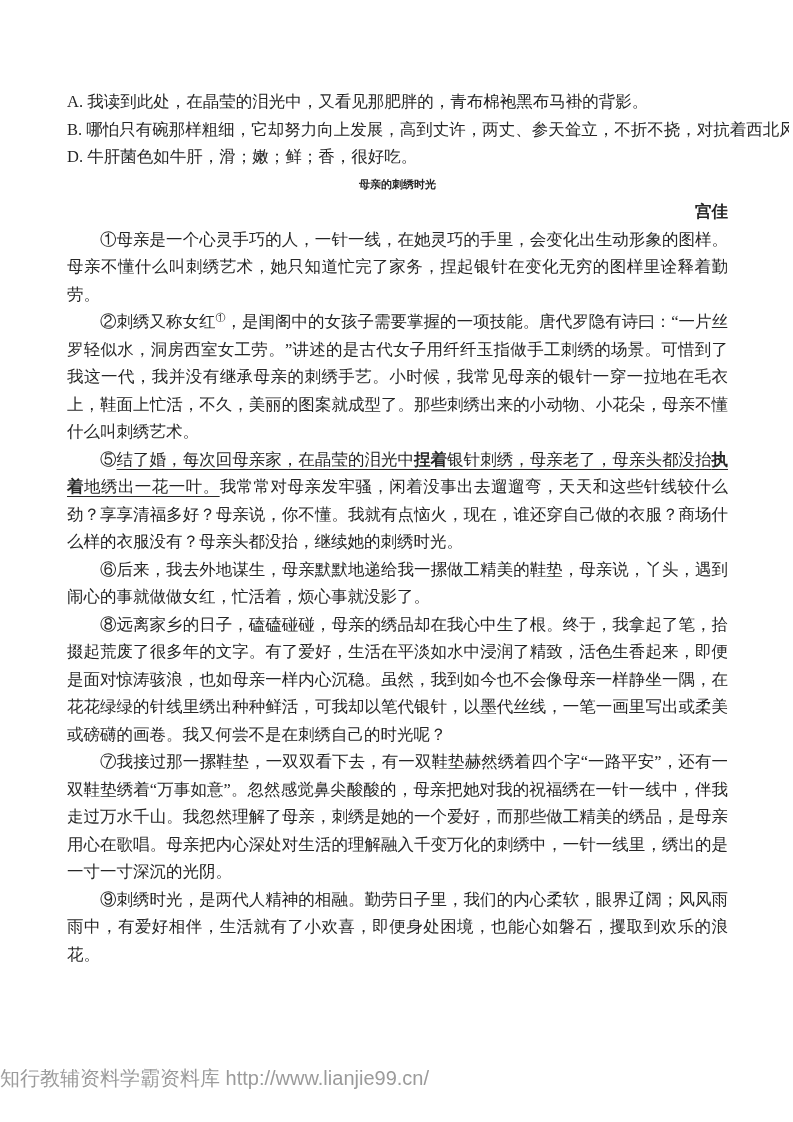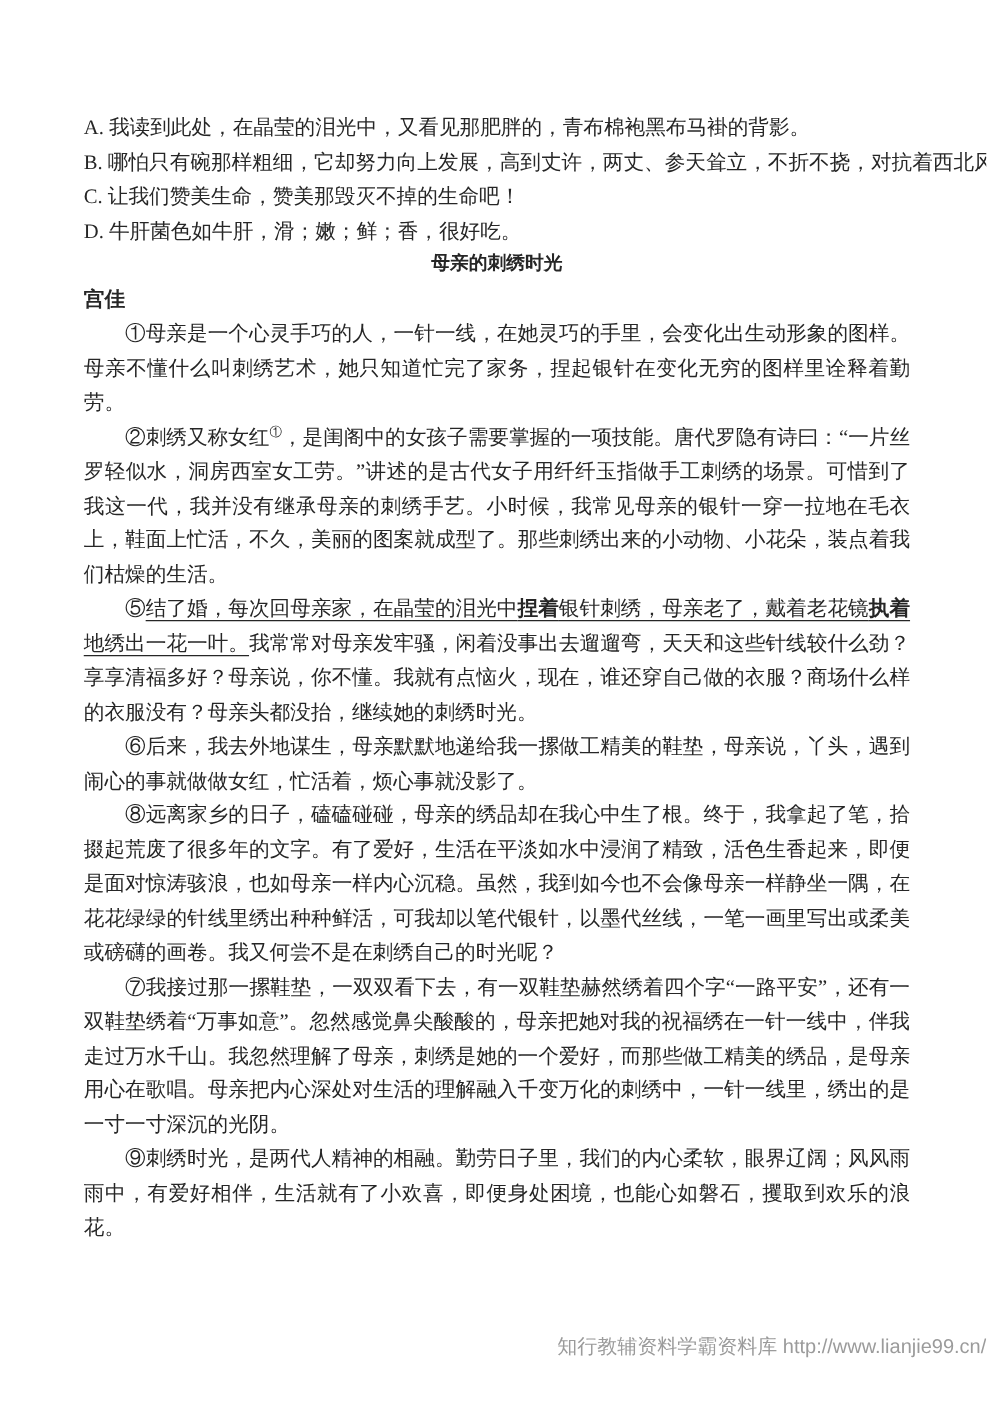--- a/index.html
+++ b/index.html
@@ -17,70 +17,69 @@
     position:absolute;
     left:67px; top:88px; width:661px;
     font-size:16.5px;
     line-height:27.5px;
   }
   .option-line { white-space:nowrap; }
   .section-heading { }
   .article-title {
     text-align:center;
     font-weight:bold;
-    font-size:15px;
+    font-size:11px;
     line-height:27.5px;
   }
   .article-author {
-    text-align:left;
+    text-align:right;
     font-weight:bold;
   }
   .para {
     text-indent:2em;
     text-align:justify;
   }
   .bold { font-weight:bold;margin-top:16px; }
   .underline { text-decoration:underline; text-underline-offset:4px; }
   .sup {
     font-size:10px;
     vertical-align:super;
     line-height:0;
   }
   .footer {
     position:absolute;
     left:0; right:0; top:1066px;
-    text-align:right;
+    text-align:left;
     color:#9b9b9b;
     font-family:"Liberation Sans","DejaVu Sans",sans-serif;
-    font-size:16px;
+    font-size:20px;
     line-height:24px;
   }
 </style>
 </head>
 <body>
 
 <div class="page">
   <div class="content">
 
     <div class="options" id="options">
         <div class="option-line">A. 我读到此处，在晶莹的泪光中，又看见那肥胖的，青布棉袍黑布马褂的背影。</div>
         <div class="option-line">B. 哪怕只有碗那样粗细，它却努力向上发展，高到丈许，两丈、参天耸立，不折不挠，对抗着西北风。</div>
-        <div class="option-line">C. 让我们赞美生命，赞美那毁灭不掉的生命吧！</div>
         <div class="option-line">D. 牛肝菌色如牛肝，滑；嫩；鲜；香，很好吃。</div>
       </div>
 
 
     <div class="article-title">母亲的刺绣时光</div>
 
     <div class="article-author">宫佳</div>
 
     <div id="paragraphs">
         <p class="para"><span>①母亲是一个心灵手巧的人，一针一线，在她灵巧的手里，会变化出生动形象的图样。母亲不懂什么叫刺绣艺术，她只知道忙完了家务，捏起银针在变化无穷的图样里诠释着勤劳。</span></p>
-        <p class="para"><span>②刺绣又称女红</span><span class="sup">①</span><span>，是闺阁中的女孩子需要掌握的一项技能。唐代罗隐有诗曰：“一片丝罗轻似水，洞房西室女工劳。”讲述的是古代女子用纤纤玉指做手工刺绣的场景。可惜到了我这一代，我并没有继承母亲的刺绣手艺。小时候，我常见母亲的银针一穿一拉地在毛衣上，鞋面上忙活，不久，美丽的图案就成型了。那些刺绣出来的小动物、小花朵，装点着我们枯燥的生活。</span></p>
-        <p class="para"><span>⑤</span><span class="underline">结了婚，每次回母亲家，在晶莹的泪光中</span><span class="bold underline">捏着</span><span class="underline">银针刺绣，母亲老了，戴着老花镜</span><span class="bold underline">执着</span><span class="underline">地绣出一花一叶。</span><span>我常常对母亲发牢骚，闲着没事出去遛遛弯，天天和这些针线较什么劲？享享清福多好？母亲说，你不懂。我就有点恼火，现在，谁还穿自己做的衣服？商场什么样的衣服没有？母亲头都没抬，继续她的刺绣时光。</span></p>
+        <p class="para"><span>②刺绣又称女红</span><span class="sup">①</span><span>，是闺阁中的女孩子需要掌握的一项技能。唐代罗隐有诗曰：“一片丝罗轻似水，洞房西室女工劳。”讲述的是古代女子用纤纤玉指做手工刺绣的场景。可惜到了我这一代，我并没有继承母亲的刺绣手艺。小时候，我常见母亲的银针一穿一拉地在毛衣上，鞋面上忙活，不久，美丽的图案就成型了。那些刺绣出来的小动物、小花朵，母亲不懂什么叫刺绣艺术。</span></p>
+        <p class="para"><span>⑤</span><span class="underline">结了婚，每次回母亲家，在晶莹的泪光中</span><span class="bold underline">捏着</span><span class="underline">银针刺绣，母亲老了，母亲头都没抬</span><span class="bold underline">执着</span><span class="underline">地绣出一花一叶。</span><span>我常常对母亲发牢骚，闲着没事出去遛遛弯，天天和这些针线较什么劲？享享清福多好？母亲说，你不懂。我就有点恼火，现在，谁还穿自己做的衣服？商场什么样的衣服没有？母亲头都没抬，继续她的刺绣时光。</span></p>
         <p class="para"><span>⑥后来，我去外地谋生，母亲默默地递给我一摞做工精美的鞋垫，母亲说，丫头，遇到闹心的事就做做女红，忙活着，烦心事就没影了。</span></p>
         <p class="para"><span>⑧远离家乡的日子，磕磕碰碰，母亲的绣品却在我心中生了根。终于，我拿起了笔，拾掇起荒废了很多年的文字。有了爱好，生活在平淡如水中浸润了精致，活色生香起来，即便是面对惊涛骇浪，也如母亲一样内心沉稳。虽然，我到如今也不会像母亲一样静坐一隅，在花花绿绿的针线里绣出种种鲜活，可我却以笔代银针，以墨代丝线，一笔一画里写出或柔美或磅礴的画卷。我又何尝不是在刺绣自己的时光呢？</span></p>
         <p class="para"><span>⑦我接过那一摞鞋垫，一双双看下去，有一双鞋垫赫然绣着四个字“一路平安”，还有一双鞋垫绣着“万事如意”。忽然感觉鼻尖酸酸的，母亲把她对我的祝福绣在一针一线中，伴我走过万水千山。我忽然理解了母亲，刺绣是她的一个爱好，而那些做工精美的绣品，是母亲用心在歌唱。母亲把内心深处对生活的理解融入千变万化的刺绣中，一针一线里，绣出的是一寸一寸深沉的光阴。</span></p>
         <p class="para"><span>⑨刺绣时光，是两代人精神的相融。勤劳日子里，我们的内心柔软，眼界辽阔；风风雨雨中，有爱好相伴，生活就有了小欢喜，即便身处困境，也能心如磐石，攫取到欢乐的浪花。</span></p>
       </div>
 
   </div>
 
   <div class="footer">
     <span>知行教辅资料学霸资料库 http://www.lianjie99.cn/</span>

